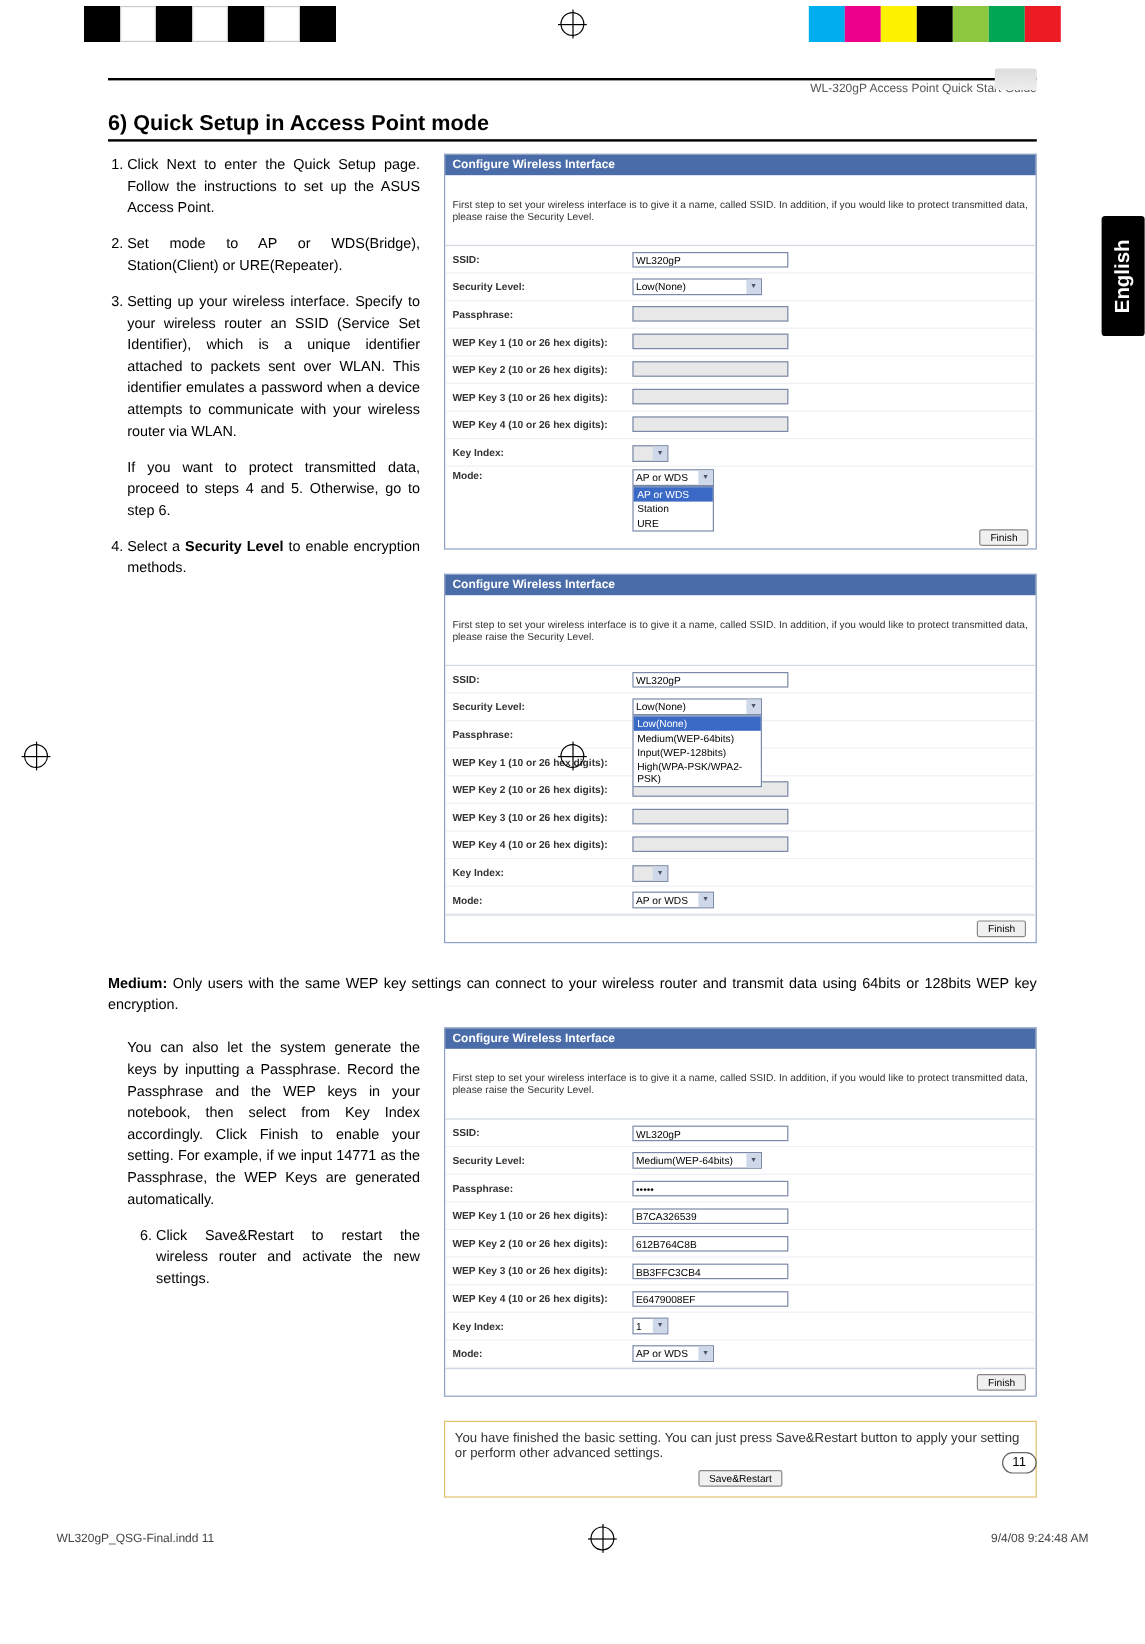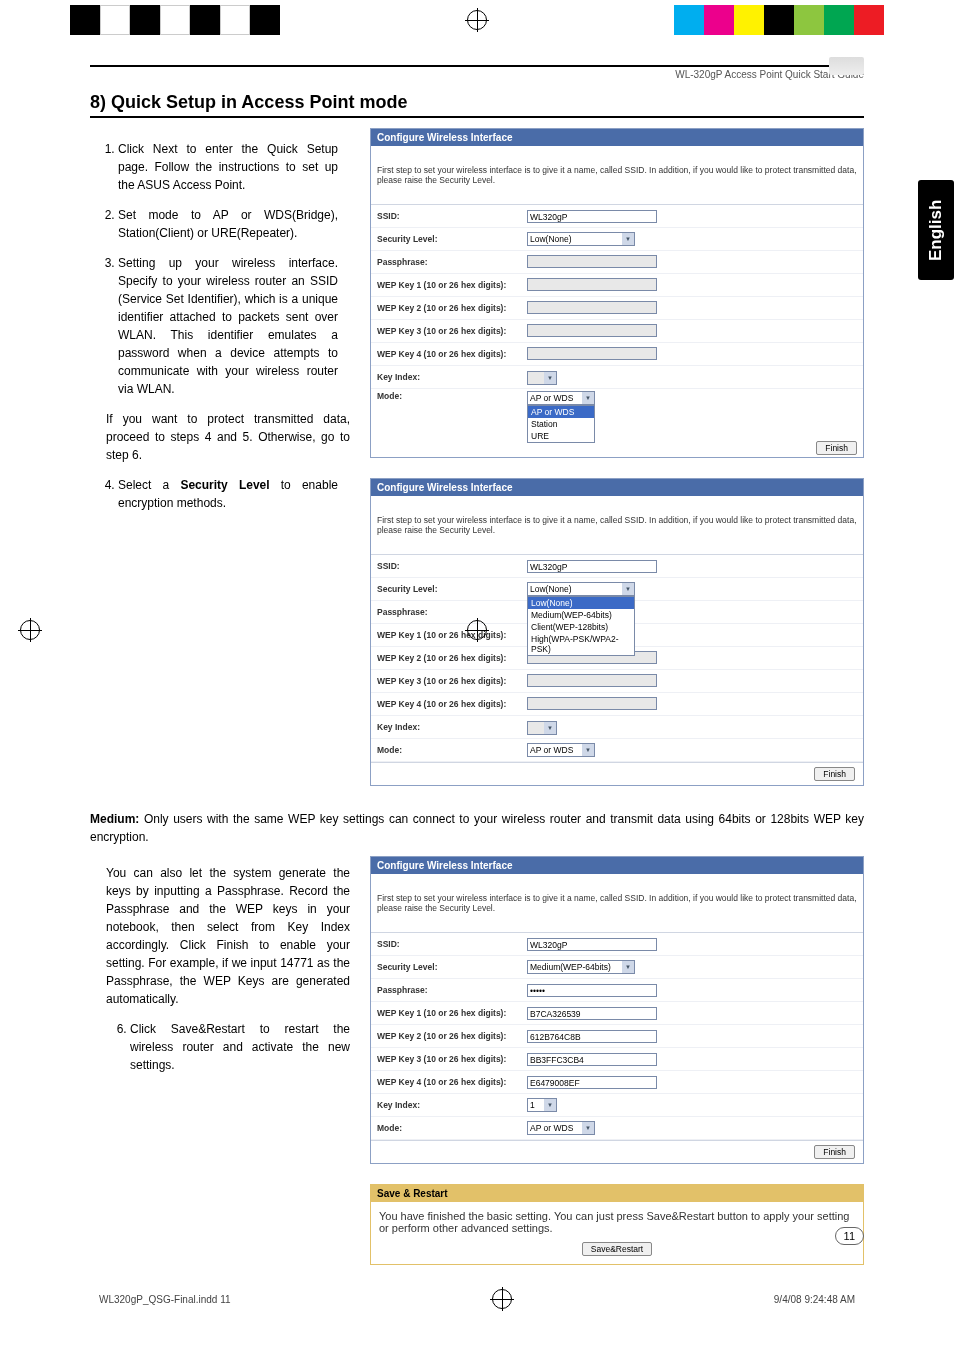--- a/index.html
+++ b/index.html
@@ -85,21 +85,21 @@
     display: flex;
     gap: 20px;
   }
   .left-col {
     flex: 0 0 260px;
     font-size: 12px;
     line-height: 1.5;
   }
   .left-col ol {
     padding-left: 16px;
-    margin: 12px;
+    margin: 0;
   }
   .left-col li {
     margin-bottom: 12px;
     text-align: justify;
   }
   .left-col p {
     text-align: justify;
     margin: 8px 0 12px 16px;
   }
   .right-col {
@@ -238,21 +238,21 @@
     bottom: 40px;
     border: 1px solid #666;
     border-radius: 10px;
     padding: 2px 8px;
     font-size: 11px;
   }
   .footer {
     display: flex;
     justify-content: space-between;
     font-size: 10px;
-    padding: 4px 99px;
+    padding: 4px 47px;
     color: #444;
     align-items: center;
   }
   .side-reg {
     position: absolute;
     top: 620px;
     width: 20px;
     height: 20px;
   }
   .side-reg.left { left: 30px; }
@@ -325,21 +325,21 @@
   </div>
 </div>
 
 <div class="page-outer">
   <div class="tab-english">English</div>
 
   <div class="header-bar">
     <span style="">WL-320gP Access Point Quick Start Guide</span>
   </div>
 
-  <div class="section-title">8) Quick Setup in Access Point mode</div>
+  <div class="section-title">6) Quick Setup in Access Point mode</div>
 
   <div class="content-flex">
     <div class="left-col">
       <ol>
         <li>Click Next to enter the Quick Setup page. Follow the instructions to set up the ASUS Access Point.</li>
         <li>Set mode to AP or WDS(Bridge), Station(Client) or URE(Repeater).</li>
         <li>
           <span>Setting up your wireless interface. Specify to your wireless router an SSID (Service Set Identifier), which is a unique identifier attached to packets sent over WLAN. This identifier emulates a password when a device attempts to communicate with your wireless router via WLAN.</span>
         </li>
       </ol>
@@ -424,21 +424,21 @@
             <div class="panel-label">Security Level:</div>
             <div class="panel-input">
           <div class="select-dropdown">
             <span class="selectbox">
                   <span>Low(None)</span>
                   <span class="arrow">▼</span>
                 </span>
             <div class="dropdown-list">
               <div class="selected">Low(None)</div>
               <div>Medium(WEP-64bits)</div>
-              <div>Client(WEP-128bits)</div>
+              <div>Input(WEP-128bits)</div>
               <div>High(WPA-PSK/WPA2-PSK)</div>
             </div>
           </div>
         </div>
           </div>
         <div class="panel-row">
             <div class="panel-label">Passphrase:</div>
             <div class="panel-input"></div>
           </div>
         <div class="panel-row">
@@ -534,21 +534,20 @@
             <div class="panel-label">Mode:</div>
             <div class="panel-input"><span class="selectbox" style="width:68px">
                 <span>AP or WDS</span>
                 <span class="arrow">▼</span>
               </span></div>
           </div>
         <div class="finish-btn-row"><span class="btn">Finish</span></div>
       </div>
 
       <div class="save-panel">
-        <div class="save-panel-header">Save &amp; Restart</div>
         <div class="save-body">You have finished the basic setting. You can just press Save&amp;Restart button to apply your setting or perform other advanced settings.</div>
         <div class="save-btn-row"><span class="btn">Save&amp;Restart</span></div>
       </div>
     </div>
   </div>
 
   <div class="page-num">11</div>
 </div>
 
 <div class="regmark side-reg left"></div>

